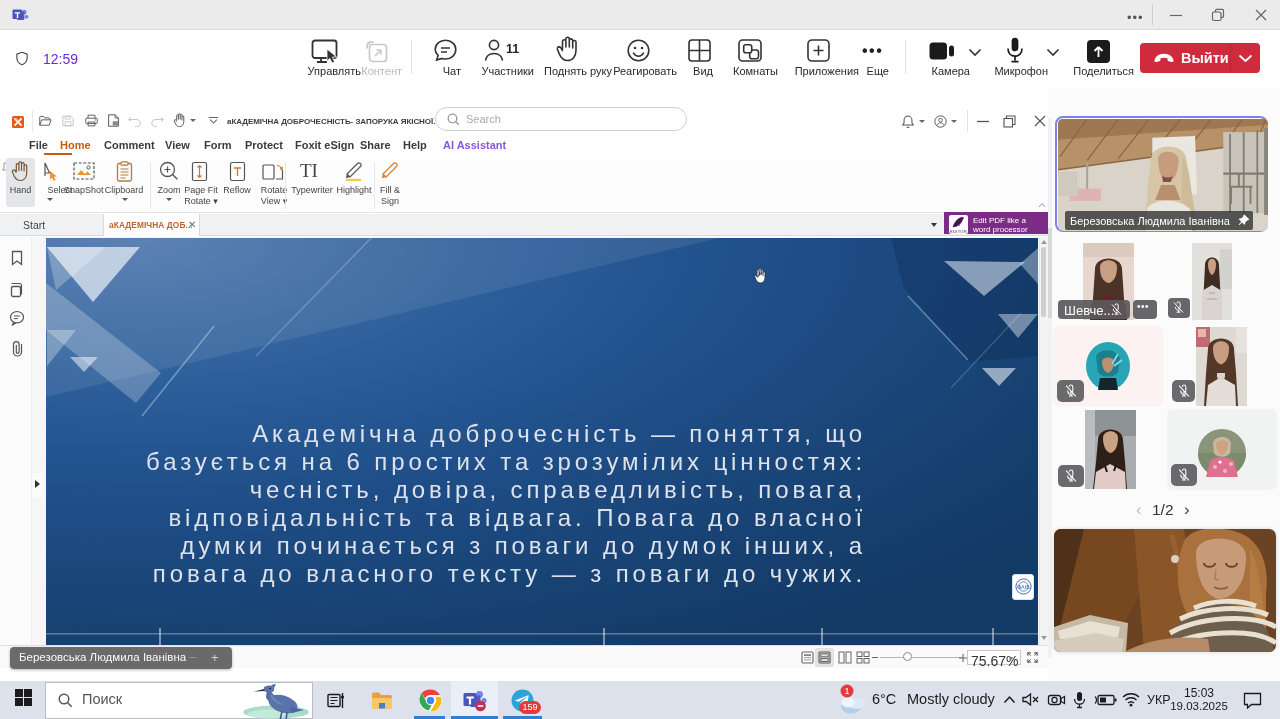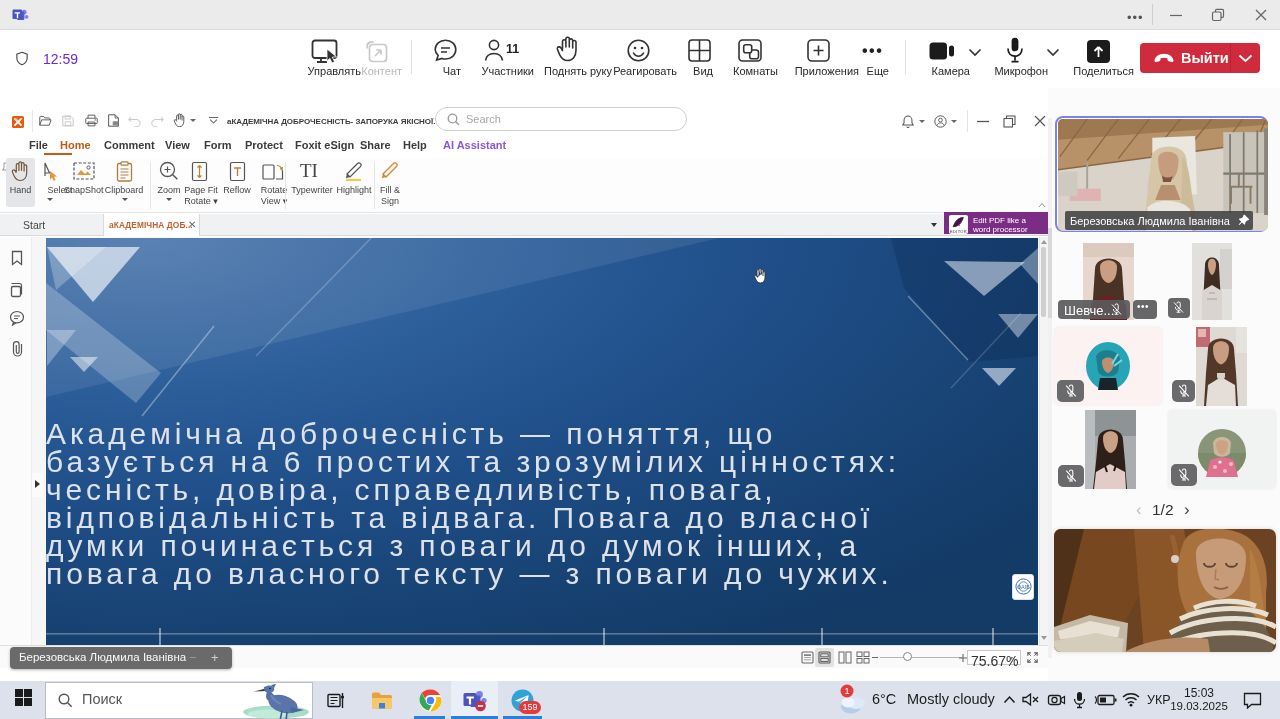--- a/index.html
+++ b/index.html
@@ -25,22 +25,22 @@
   #ribbon { position:absolute; left:0; top:70px; width:1048px; height:55px; background:#fdfdfd; border-bottom:1px solid #e4e4e4; }
   .rlabel { position:absolute; font-size:9px; color:#444; text-align:center; white-space:nowrap; }
   #tabbar { position:absolute; left:0; top:126px; width:1048px; height:22px; background:#f0f1f2; border-bottom:1px solid #d9d9d9; }
   #docarea { position:absolute; left:0; top:149px; width:1048px; height:408px; background:#f6f6f7; }
   #sidebar { position:absolute; left:0; top:0; width:32px; height:408px; background:#fbfbfb; border-right:1px solid #ededed; }
   #statusbar { position:absolute; left:0; top:557px; width:1048px; height:23px; background:#fafafa; border-top:1px solid #e0e0e0; }
 
   
   #slide { position:absolute; left:46px; top:1px; width:992px; height:407px;
      background:radial-gradient(1150px 480px at 10% 0%, #4e78ad 0%, #2d5f9b 30%, #1f4e88 55%, #16406f 85%, #143a66 100%); overflow:hidden; }
-  #slidetext { position:absolute; left:0px; top:182px; width:820px; text-align:left; color:#dde2ea;
-     font-size:30px; line-height:28px; letter-spacing:3.9px; white-space:nowrap; }
+  #slidetext { position:absolute; left:0px; top:182px; width:820px; text-align:right; color:#dde2ea;
+     font-size:24px; line-height:28px; letter-spacing:3.9px; white-space:nowrap; }
 
   
   #panel { left:1048px; top:88px; width:232px; height:593px; background:#fbfbfb; }
 
   
   #taskbar { left:0; top:681px; width:1280px; height:38px; background:#dce1ec; }
 </style>
 </head>
 <body>
 

